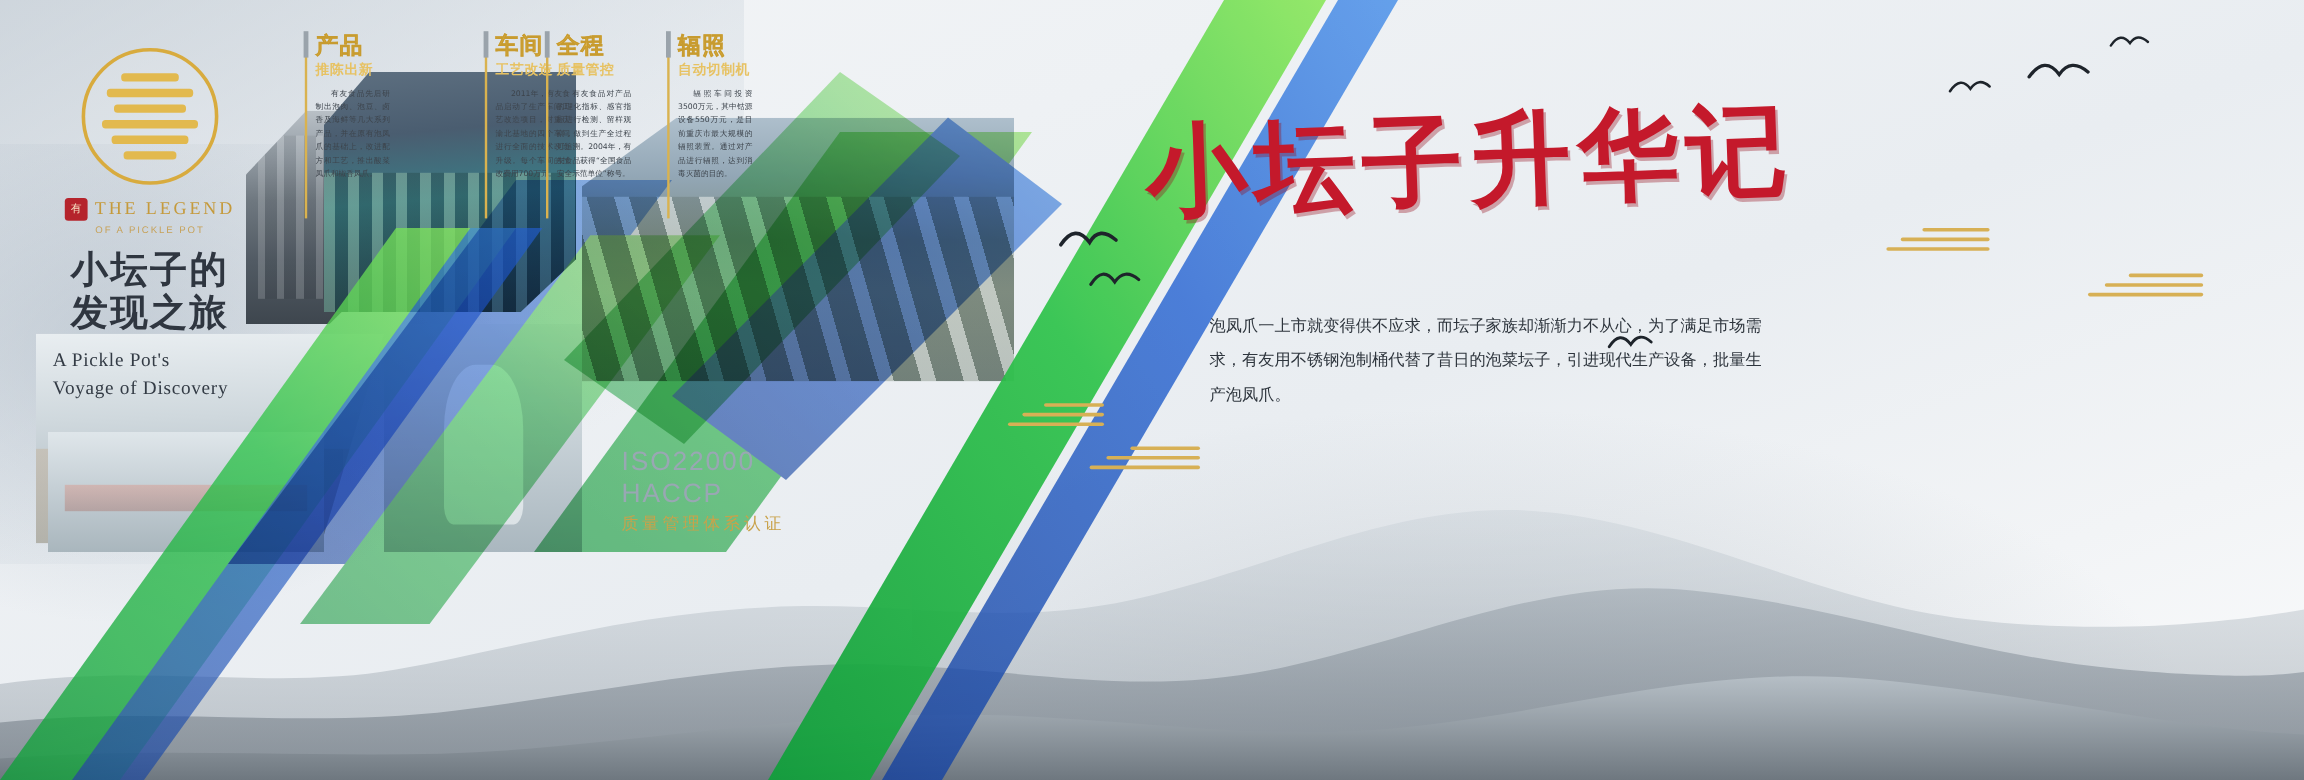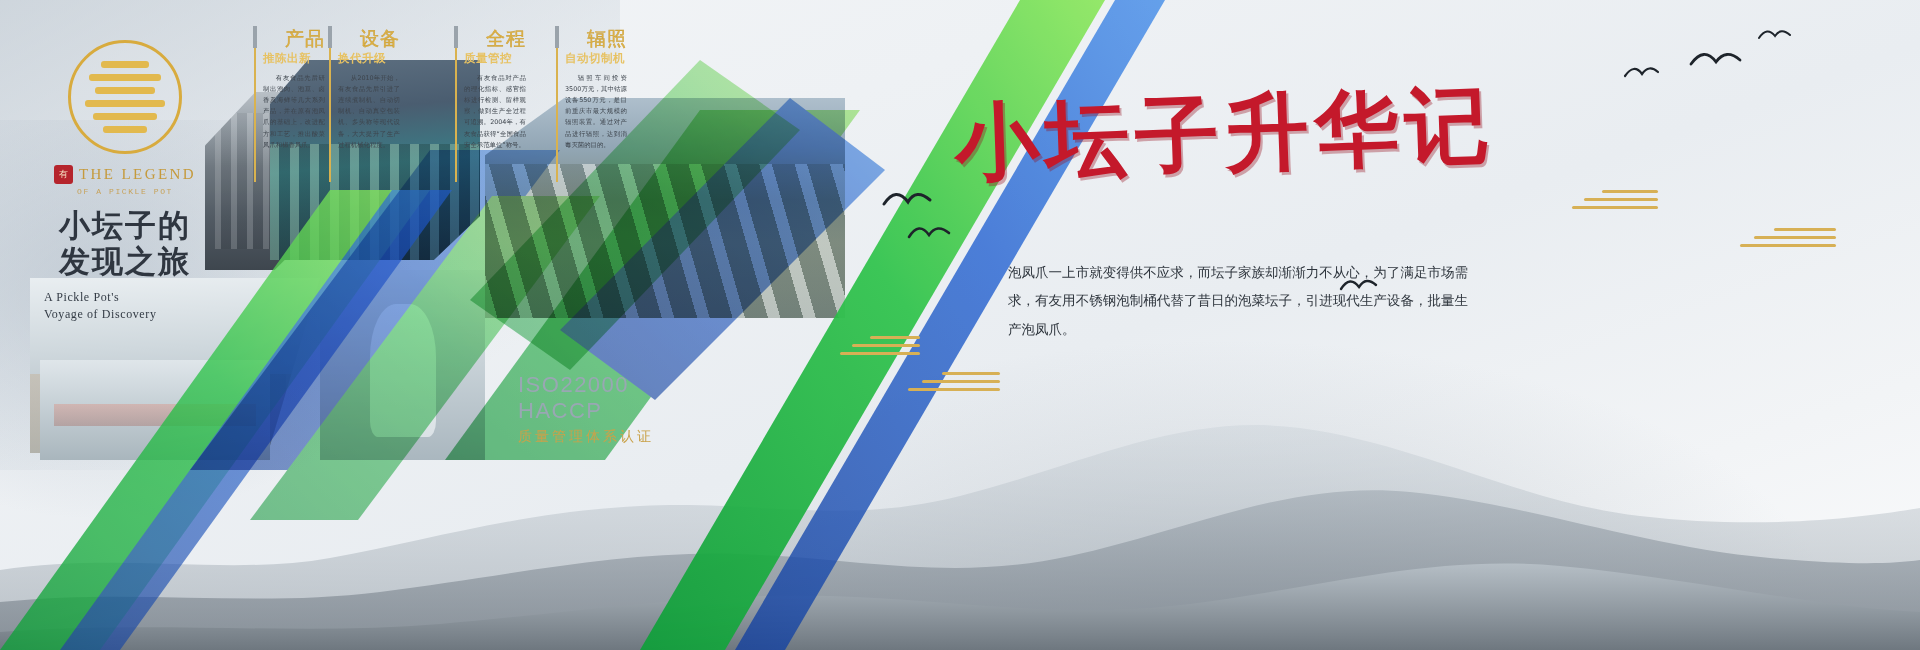--- a/index.html
+++ b/index.html
@@ -49,32 +49,32 @@
 
   
   #logo-block{position:absolute;left:30px;top:40px;width:190px;text-align:center;}
   .seal-ring{width:108px;height:108px;margin:0 auto;border:3px solid #d8ab3e;border-radius:50%;
     position:relative;background:rgba(255,255,255,.12);}
   .bar{position:absolute;height:7px;border-radius:3px;background:#e2b94e;}
   .legend-line{margin-top:11px;display:flex;align-items:center;justify-content:center;gap:6px;}
   .seal-sq{width:19px;height:19px;border-radius:3px;background:#b5242c;color:#f4dfc0;
     font-size:9px;line-height:19px;text-align:center;}
   .legend-en{font-family:"Liberation Serif",serif;font-size:15px;letter-spacing:2.4px;color:#c59a3c;}
-  .legend-sub{font-family:Liberation Mono, monospace;font-size:8px;letter-spacing:1.6px;color:#c7a259;margin-top:3px;}
+  .legend-sub{font-family:Liberation Sans, sans-serif;font-size:8px;letter-spacing:1.6px;color:#c7a259;margin-top:3px;}
   .cn-title{margin-top:12px;font-size:31px;line-height:1.14;font-weight:bold;color:#2f3640;
     letter-spacing:2px;font-family:"DejaVu Sans",sans-serif;}
-  .en-title{margin-top:9px;font-family:"Liberation Serif",serif;font-size:12px;line-height:1.45;
+  .en-title{margin-top:9px;font-family:"Liberation Serif",serif;font-size:16px;line-height:1.45;
     letter-spacing:.6px;color:#333b45;text-align:left;padding-left:14px;}
 
   
   .card{position:absolute;top:28px;width:62px;}
   .card .rule{position:absolute;left:-9px;top:2px;width:2px;height:152px;background:#d9b24f;}
   .card .rule:before{content:"";position:absolute;left:-1px;top:-4px;width:4px;height:22px;background:#9aa3ab;}
-  .card .big{font-size:19px;font-weight:normal;letter-spacing:1px;color:#e0b347;
-    font-family:"DejaVu Sans",sans-serif;line-height:1.08;text-align:right;
+  .card .big{font-size:19px;font-weight:bold;letter-spacing:1px;color:#e0b347;
+    font-family:"DejaVu Sans",sans-serif;line-height:1.08;
     -webkit-text-stroke:0.4px #c79b2f;}
   .card .sub{margin-top:2px;font-size:11.5px;font-weight:bold;letter-spacing:.5px;color:#e7c263;
     font-family:"DejaVu Sans",sans-serif;}
   .card .body{margin-top:7px;font-size:6.4px;line-height:1.75;color:#3d444c;text-align:justify;
     font-family:"DejaVu Sans",sans-serif;text-indent:12.8px;}
 
   
   #brush-title{position:absolute;left:955px;top:78px;width:520px;height:120px;
     font-family:"Liberation Serif",serif;font-size:84px;font-weight:bold;color:#c4192b;
     letter-spacing:6px;white-space:nowrap;
@@ -227,27 +227,27 @@
     <div class="en-title" style="margin-top:0;">Voyage of Discovery</div>
   </div>
 
   <div class="card" style="left:263px;">
     <div class="rule"></div>
     <div class="big">产品</div>
     <div class="sub">推陈出新</div>
     <div class="body">有友食品先后研制出泡肉、泡豆、卤香及海鲜等几大系列产品，并在原有泡凤爪的基础上，改进配方和工艺，推出酸菜凤爪和椒香凤爪。</div>
   </div>
 
-  <div class="card" style="left:338px;">
-    <div class="rule"></div>
-    <div class="big">设备</div>
-    <div class="sub">换代升级</div>
-    <div class="body">从2010年开始，有友食品先后引进了连续煮制机、自动切制机、自动真空包装机、多头称等现代设备，大大提升了生产过程机械化程度。</div>
-  </div>
-
+
+  <div class="card" style="left:413px;">
+    <div class="rule"></div>
+    <div class="big">车间</div>
+    <div class="sub">工艺改造</div>
+    <div class="body">2011年，有友食品启动了生产车间工艺改造项目，对重庆渝北基地的四个车间进行全面的技术改造升级。每个车间的技改费用700万元。</div>
+  </div>
 
   <div class="card" style="left:464px;">
     <div class="rule"></div>
     <div class="big">全程</div>
     <div class="sub">质量管控</div>
     <div class="body">有友食品对产品的理化指标、感官指标进行检测、留样观察，做到生产全过程可追溯。2004年，有友食品获得“全国食品安全示范单位”称号。</div>
   </div>
 
   <div class="card" style="left:565px;">
     <div class="rule"></div>

